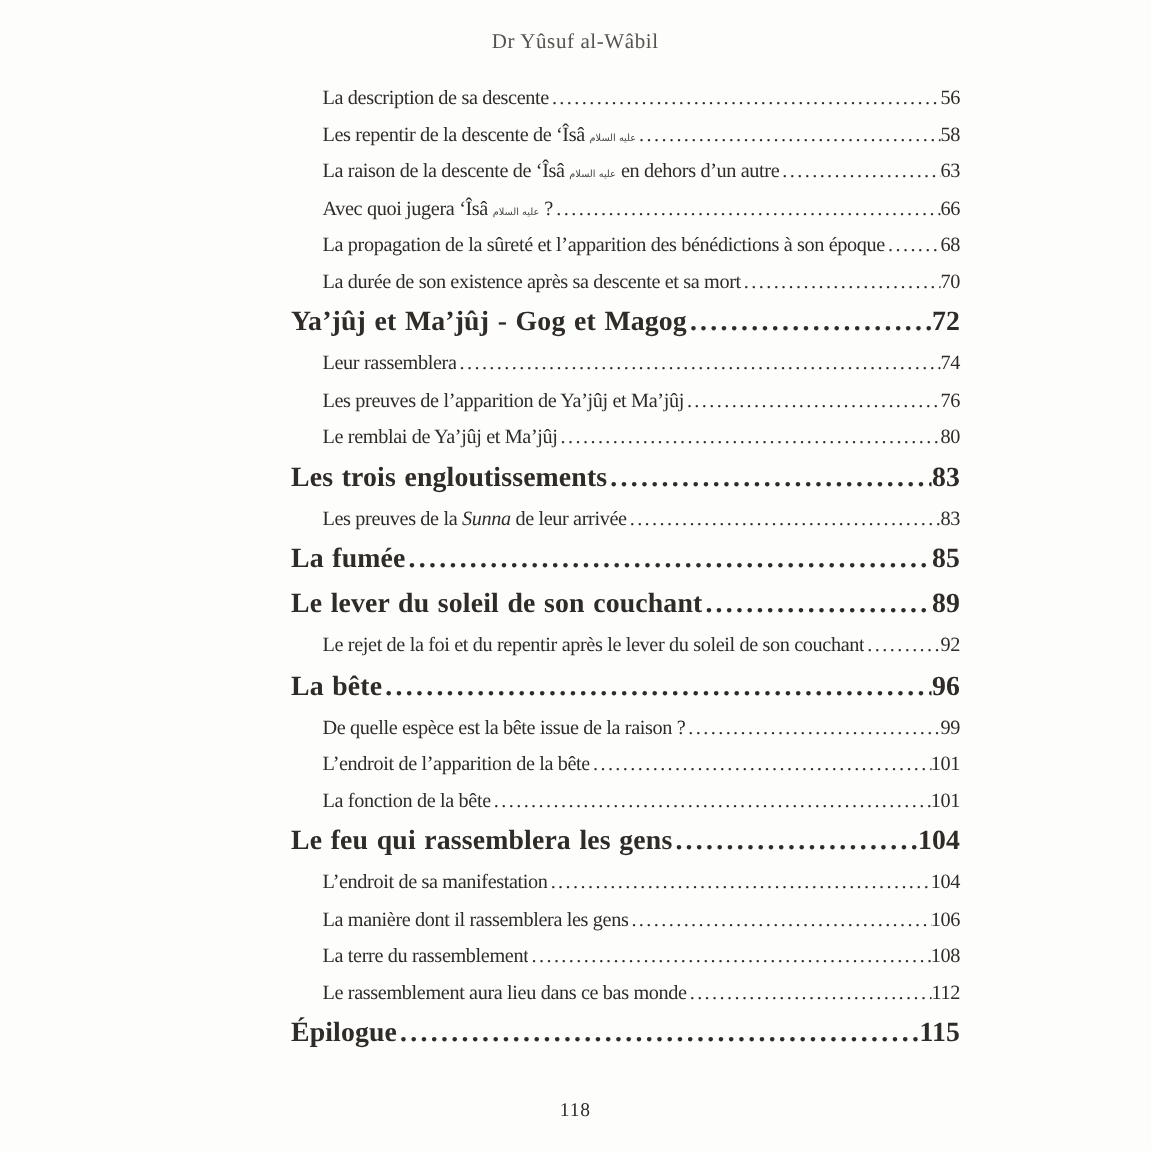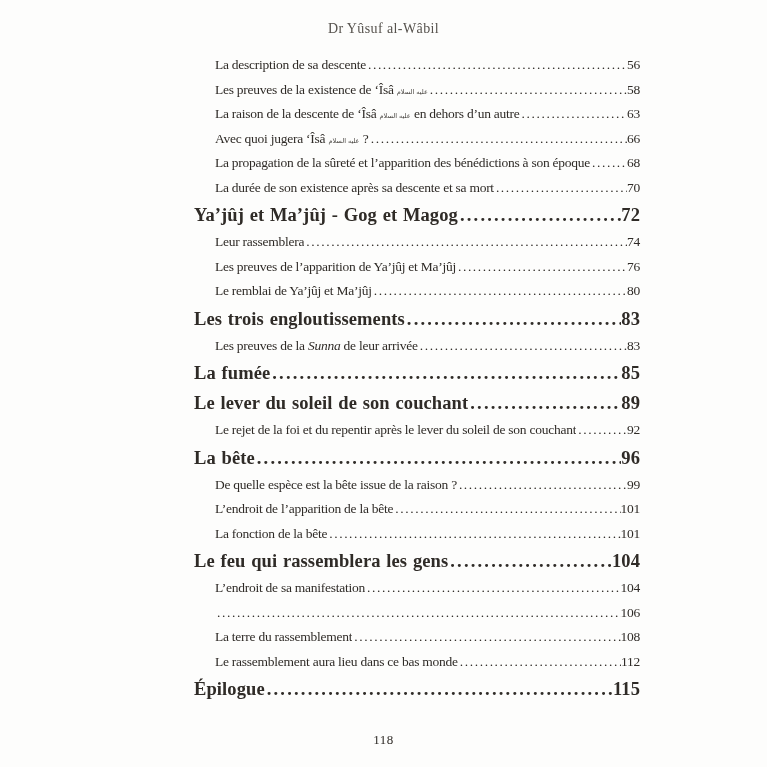--- a/index.html
+++ b/index.html
@@ -103,21 +103,21 @@
 
   <div class="running-header">Dr Yûsuf al-Wâbil</div>
 
   <div class="toc">
       <div class="row sub">
       <span class="label"><span class="pre">La description de sa descente</span><span class="honorific"></span><span class="italic-word"></span><span class="post"></span></span>
       <span class="leader"></span>
       <span class="pagenum">56</span>
     </div>
       <div class="row sub">
-      <span class="label"><span class="pre">Les preuves de la existence de ‘Îsâ </span><span class="honorific">عليه السلام</span><span class="italic-word"></span><span class="post"> </span></span>
+      <span class="label"><span class="pre">Les repentir de la descente de ‘Îsâ </span><span class="honorific">عليه السلام</span><span class="italic-word"></span><span class="post"> </span></span>
       <span class="leader"></span>
       <span class="pagenum">58</span>
     </div>
       <div class="row sub">
       <span class="label"><span class="pre">La raison de la descente de ‘Îsâ </span><span class="honorific">عليه السلام</span><span class="italic-word"></span><span class="post"> en dehors d’un autre</span></span>
       <span class="leader"></span>
       <span class="pagenum">63</span>
     </div>
       <div class="row sub">
       <span class="label"><span class="pre">Avec quoi jugera ‘Îsâ </span><span class="honorific">عليه السلام</span><span class="italic-word"></span><span class="post"> ?</span></span>
@@ -203,20 +203,21 @@
       <span class="label"><span class="pre">Le feu qui rassemblera les gens</span><span class="honorific"></span><span class="italic-word"></span><span class="post"></span></span>
       <span class="leader"></span>
       <span class="pagenum">104</span>
     </div>
       <div class="row sub">
       <span class="label"><span class="pre">L’endroit de sa manifestation</span><span class="honorific"></span><span class="italic-word"></span><span class="post"></span></span>
       <span class="leader"></span>
       <span class="pagenum">104</span>
     </div>
       <div class="row sub">
+      <span class="label"><span class="pre">La manière dont il rassemblera les gens</span><span class="honorific"></span><span class="italic-word"></span><span class="post"></span></span>
       <span class="leader"></span>
       <span class="pagenum">106</span>
     </div>
       <div class="row sub">
       <span class="label"><span class="pre">La terre du rassemblement</span><span class="honorific"></span><span class="italic-word"></span><span class="post"></span></span>
       <span class="leader"></span>
       <span class="pagenum">108</span>
     </div>
       <div class="row sub">
       <span class="label"><span class="pre">Le rassemblement aura lieu dans ce bas monde </span><span class="honorific"></span><span class="italic-word"></span><span class="post"></span></span>

